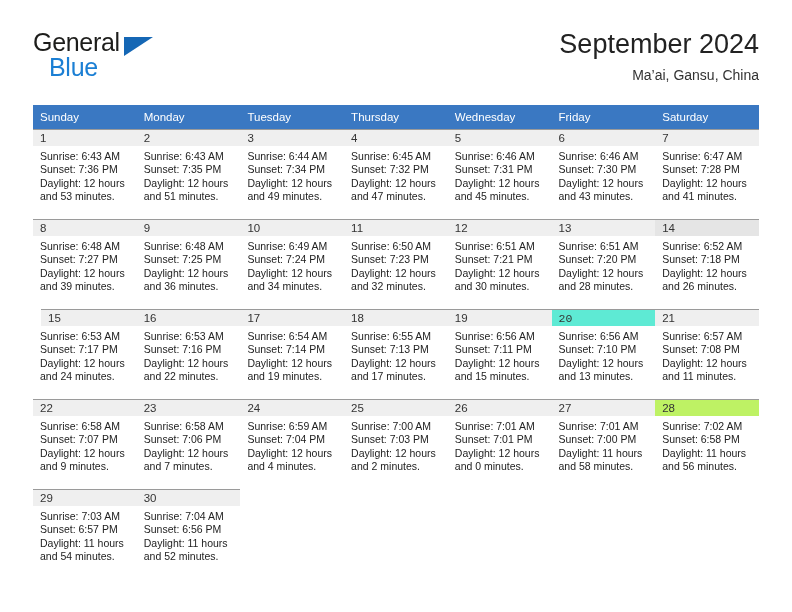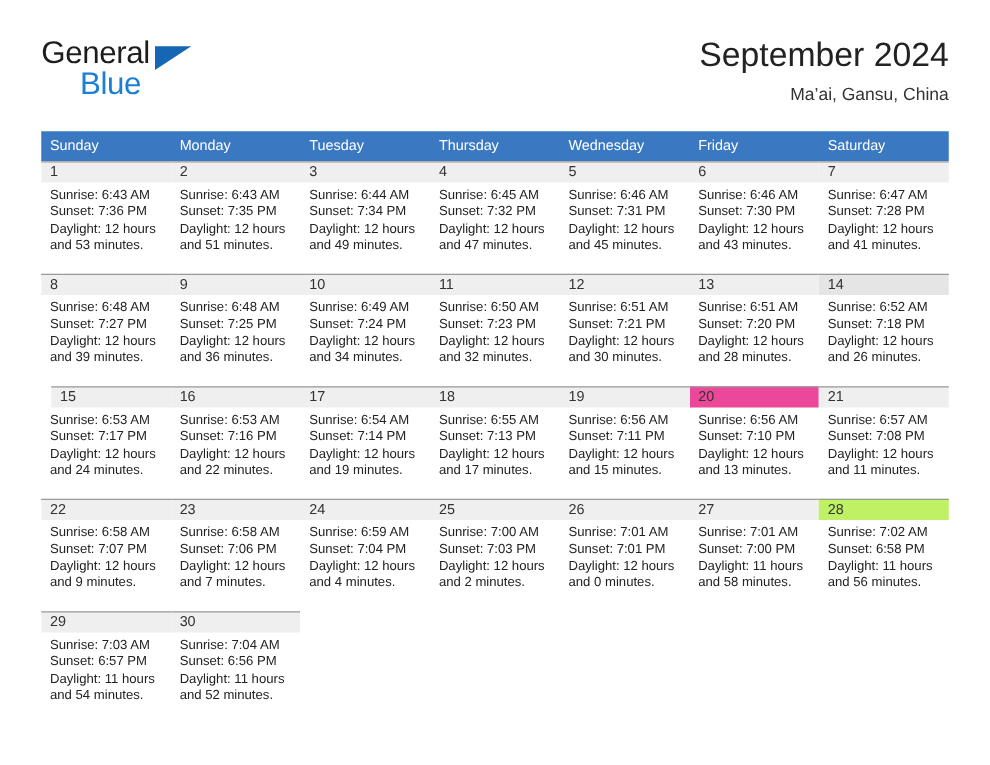--- a/index.html
+++ b/index.html
@@ -50,21 +50,21 @@
     position: absolute;
     left: 91px;
     top: 9px;
     width: 0;
     height: 0;
     border-left: 29px solid #1567b5;
     border-bottom: 19px solid transparent;
   }
   .logo-blue {
     position: absolute;
-    left: 31px;
+    left: 16px;
     top: 25px;
     font-size: 25px;
     letter-spacing: -0.3px;
     color: #1b7fd4;
     font-family: "Liberation Sans", sans-serif;
   }
 
   .titleblock {
     position: absolute;
     right: 0;
@@ -347,21 +347,21 @@
           <div class="daycell filled">
             <div class="daynum" style="background: rgb(239, 239, 239);">19</div>
             <div class="dayinfo">
               <div>Sunrise: 6:56 AM</div>
               <div>Sunset: 7:11 PM</div>
               <div>Daylight: 12 hours</div>
               <div>and 15 minutes.</div>
             </div>
           </div>
           <div class="daycell filled">
-            <div class="daynum" style="background: #ec4899;">20</div>
+            <div class="daynum" style="background: #5eead4; font-family: Liberation Mono, monospace;">20</div>
             <div class="dayinfo">
               <div>Sunrise: 6:56 AM</div>
               <div>Sunset: 7:10 PM</div>
               <div>Daylight: 12 hours</div>
               <div>and 13 minutes.</div>
             </div>
           </div>
           <div class="daycell filled">
             <div class="daynum" style="background: rgb(239, 239, 239);">21</div>
             <div class="dayinfo">

